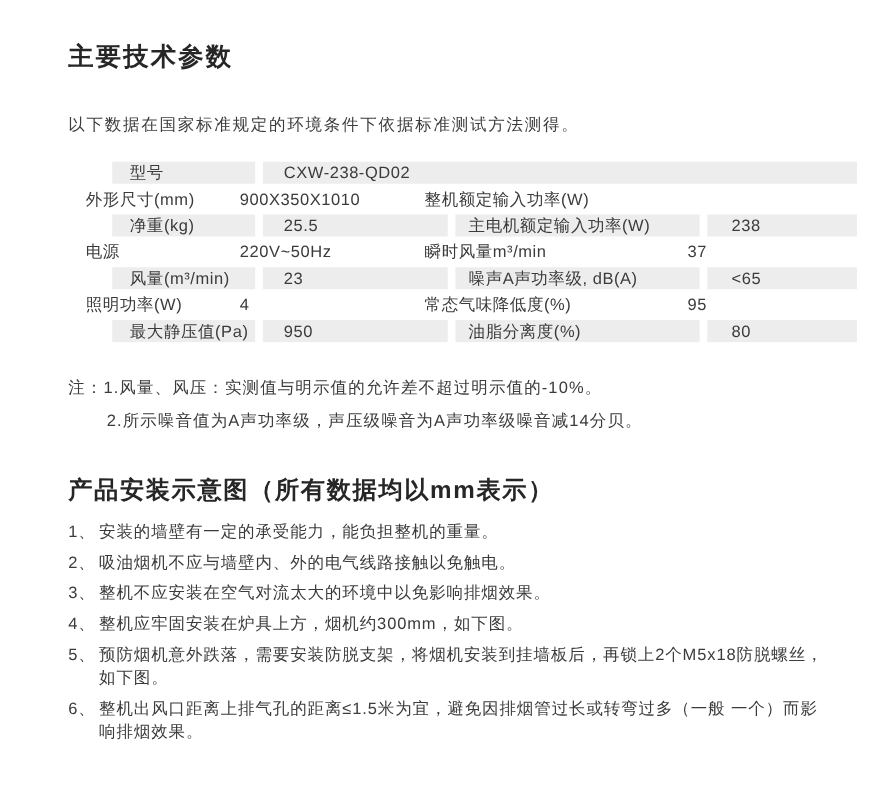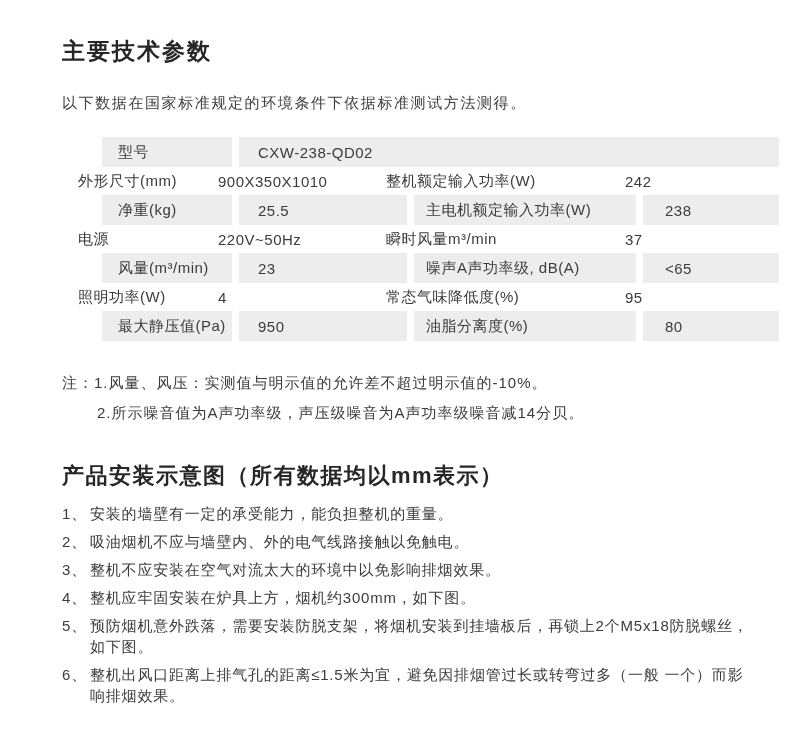--- a/index.html
+++ b/index.html
@@ -17,21 +17,21 @@
   }
   .content {
     padding: 36px 40px 0 62px;
     width: 790px;
   }
   .h1 {
     font-size: 23px;
     font-weight: bold;
     color: #262626;
     letter-spacing: 2px;
-    margin-bottom: 27px;
+    margin-bottom: 37px;
   }
   .intro {
     font-size: 15px;
     letter-spacing: 1.6px;
     color: #3d3d3d;
     margin-bottom: 24px;
   }
   
   .spec-table {
     width: 677px;
@@ -47,21 +47,21 @@
   }
   .trow .cell {
     display: flex;
     align-items: center;
     font-size: 15px;
     color: #3b3b3b;
     letter-spacing: 0.5px;
     background: transparent;
   }
   .trow.shade .cell { background: #ededed; }
-  .trow.short { height: 30px; padding-left: 40px; }
+  .trow.short { height: 20px; padding-left: 40px; }
   .trow.tall  { height: 28px; }
   .cell.c1 { padding-left: 16px; }
   .cell.c2 { padding-left: 19px; }
   .cell.c3 { padding-left: 12px; }
   .cell.c4 { padding-left: 22px; }
   
   .notes {
     font-size: 15px;
     line-height: 30px;
     letter-spacing: 1px;
@@ -109,21 +109,20 @@
 
       <div class="trow merged shade short">
         <div class="cell c1">型号</div>
         <div class="cell c2">CXW-238-QD02</div>
       </div>
 
       <div class="trow tall">
         <div class="cell c1">外形尺寸(mm)</div>
         <div class="cell c2">900X350X1010</div>
         <div class="cell c3">整机额定输入功率(W)</div>
-        <div class="cell c4">242</div>
       </div>
 
       <div class="trow shade short">
         <div class="cell c1">净重(kg)</div>
         <div class="cell c2">25.5</div>
         <div class="cell c3">主电机额定输入功率(W)</div>
         <div class="cell c4">238</div>
       </div>
 
       <div class="trow tall">

